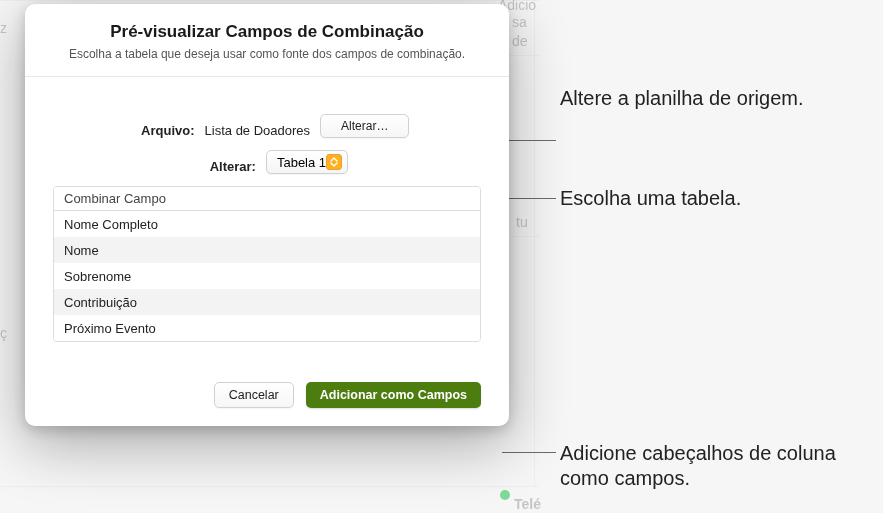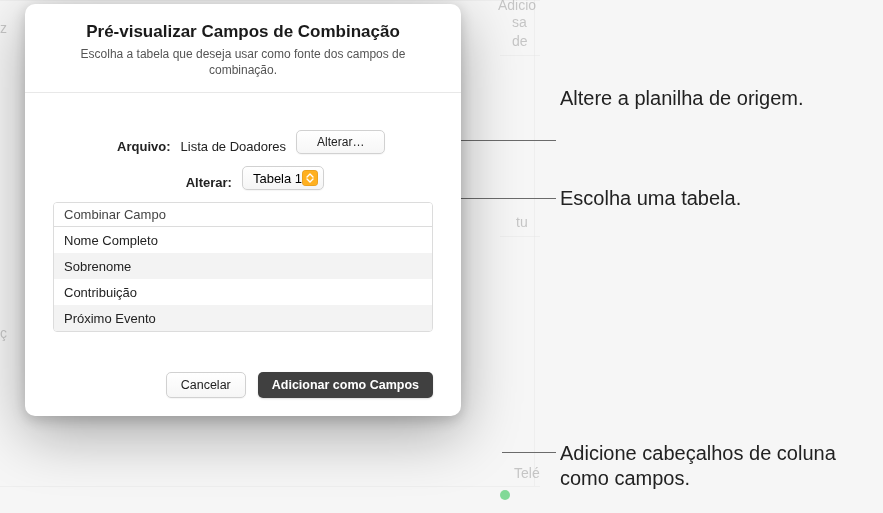--- a/index.html
+++ b/index.html
@@ -33,21 +33,21 @@
     border-radius: 50%;
     background: #34c759;
     opacity: 0.6;
   }
 
   
   .sheet {
     position: absolute;
     left: 25px;
     top: 4px;
-    width: 436px;
+    width: 484px;
     background: #fff;
     border-radius: 10px;
     box-shadow: 0 18px 60px rgba(0,0,0,0.32), 0 4px 14px rgba(0,0,0,0.18);
     overflow: hidden;
   }
   .sheet-header {
     padding: 18px 28px 14px;
     text-align: center;
     border-bottom: 1px solid #e8e8e8;
   }
@@ -144,21 +144,21 @@
     justify-content: flex-end;
     gap: 12px;
     padding: 30px 28px 18px;
   }
   .btn-primary {
     font-size: 12.5px;
     font-weight: 600;
     padding: 5px 14px;
     border-radius: 5px;
     border: none;
-    background: #404040;
+    background: #4d7c0f;
     color: #fff;
     cursor: pointer;
     box-shadow: 0 1px 2px rgba(0,0,0,0.15);
   }
   .btn-secondary {
     font-size: 12.5px;
     padding: 5px 14px;
     border-radius: 5px;
     border: 1px solid #d1d1d1;
     background: linear-gradient(#ffffff,#f6f6f6);
@@ -188,21 +188,21 @@
 <div class="bg-line" style="left:0; top:0; width:540px; height:1px;"></div>
 <div class="bg-line" style="left:534px; top:0; width:1px; height:486px;"></div>
 <div class="bg-line" style="left:0; top:486px; width:540px; height:1px;"></div>
 <span class="bg-noise" style="left:498px; top:-3px;">Adicio</span>
 <span class="bg-noise" style="left:512px; top:14px;">sa</span>
 <span class="bg-noise" style="left:512px; top:33px;">de</span>
 <div class="bg-line" style="left:500px; top:55px; width:40px; height:1px;"></div>
 <span class="bg-noise" style="left:516px; top:214px;">tu</span>
 <div class="bg-line" style="left:500px; top:236px; width:40px; height:1px;"></div>
 <div class="bg-dot-green" style="left:500px; top:490px;"></div>
-<span class="bg-noise" style="left:514px; top:465px;">Telé</span>
+<span class="bg-noise" style="left:514px; top:496px;font-weight:bold;">Telé</span>
 <span class="bg-noise" style="left:0; top:20px;">z</span>
 <span class="bg-noise" style="left:0; top:325px;">ç</span>
 
 <div class="leader" style="left:408px; top:140px; width:148px;"></div>
 <div class="leader" style="left:300px; top:178px; width:1px; height:20px;"></div>
 <div class="leader" style="left:300px; top:198px; width:256px;"></div>
 <div class="leader" style="left:502px; top:452px; width:54px;"></div>
 
 <div class="sheet">
   <div class="sheet-header">
@@ -226,20 +226,21 @@
           <svg width="8" height="5" viewBox="0 0 8 5">
               <path d="M1 1 L4 4 L7 1" stroke="#fff" stroke-width="1.4" fill="none" stroke-linecap="round" stroke-linejoin="round"></path>
             </svg>
         </span>
       </div>
     </div>
     <div class="list-box" style="margin-top:6px;">
       <div class="list-header">Combinar Campo</div>
       <div id="list-rows">
           <div class="list-row">Nome Completo</div>
+          <div class="list-row">Nome</div>
           <div class="list-row">Sobrenome</div>
           <div class="list-row">Contribuição</div>
           <div class="list-row">Próximo Evento</div>
         </div>
     </div>
   </div>
   <div class="sheet-footer">
     <button class="btn-secondary">Cancelar</button>
     <button class="btn-primary">Adicionar como Campos</button>
   </div>

